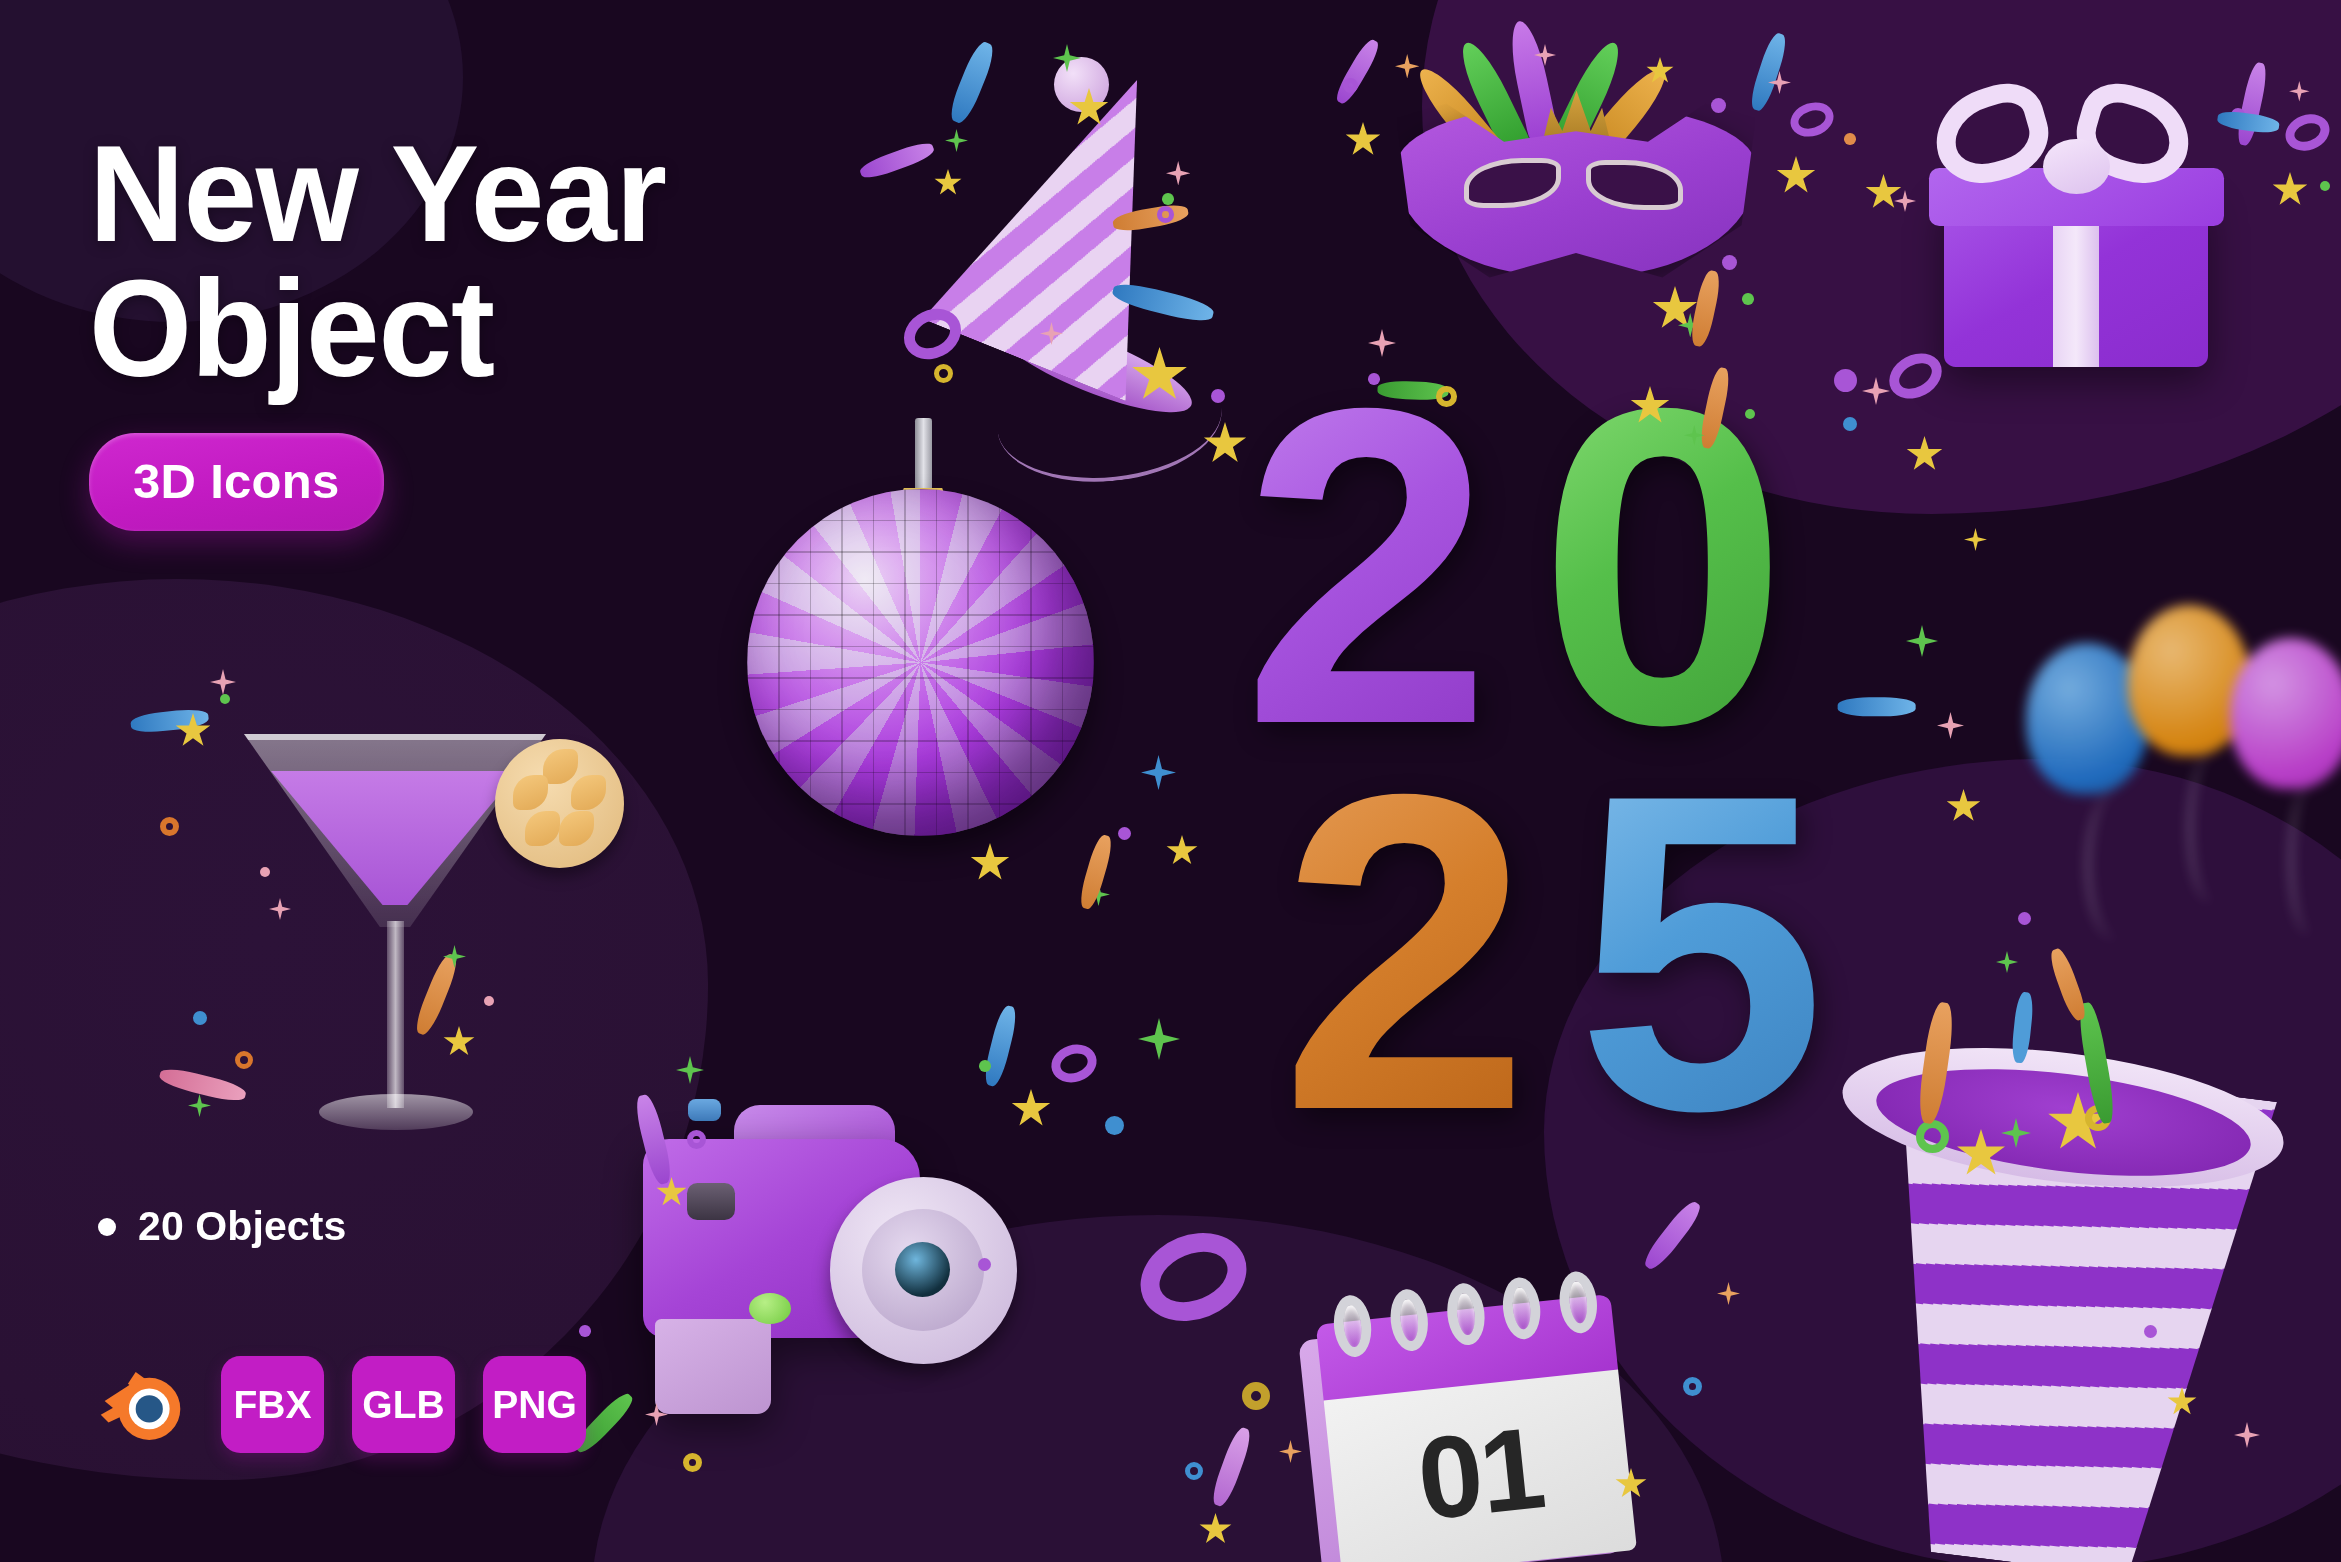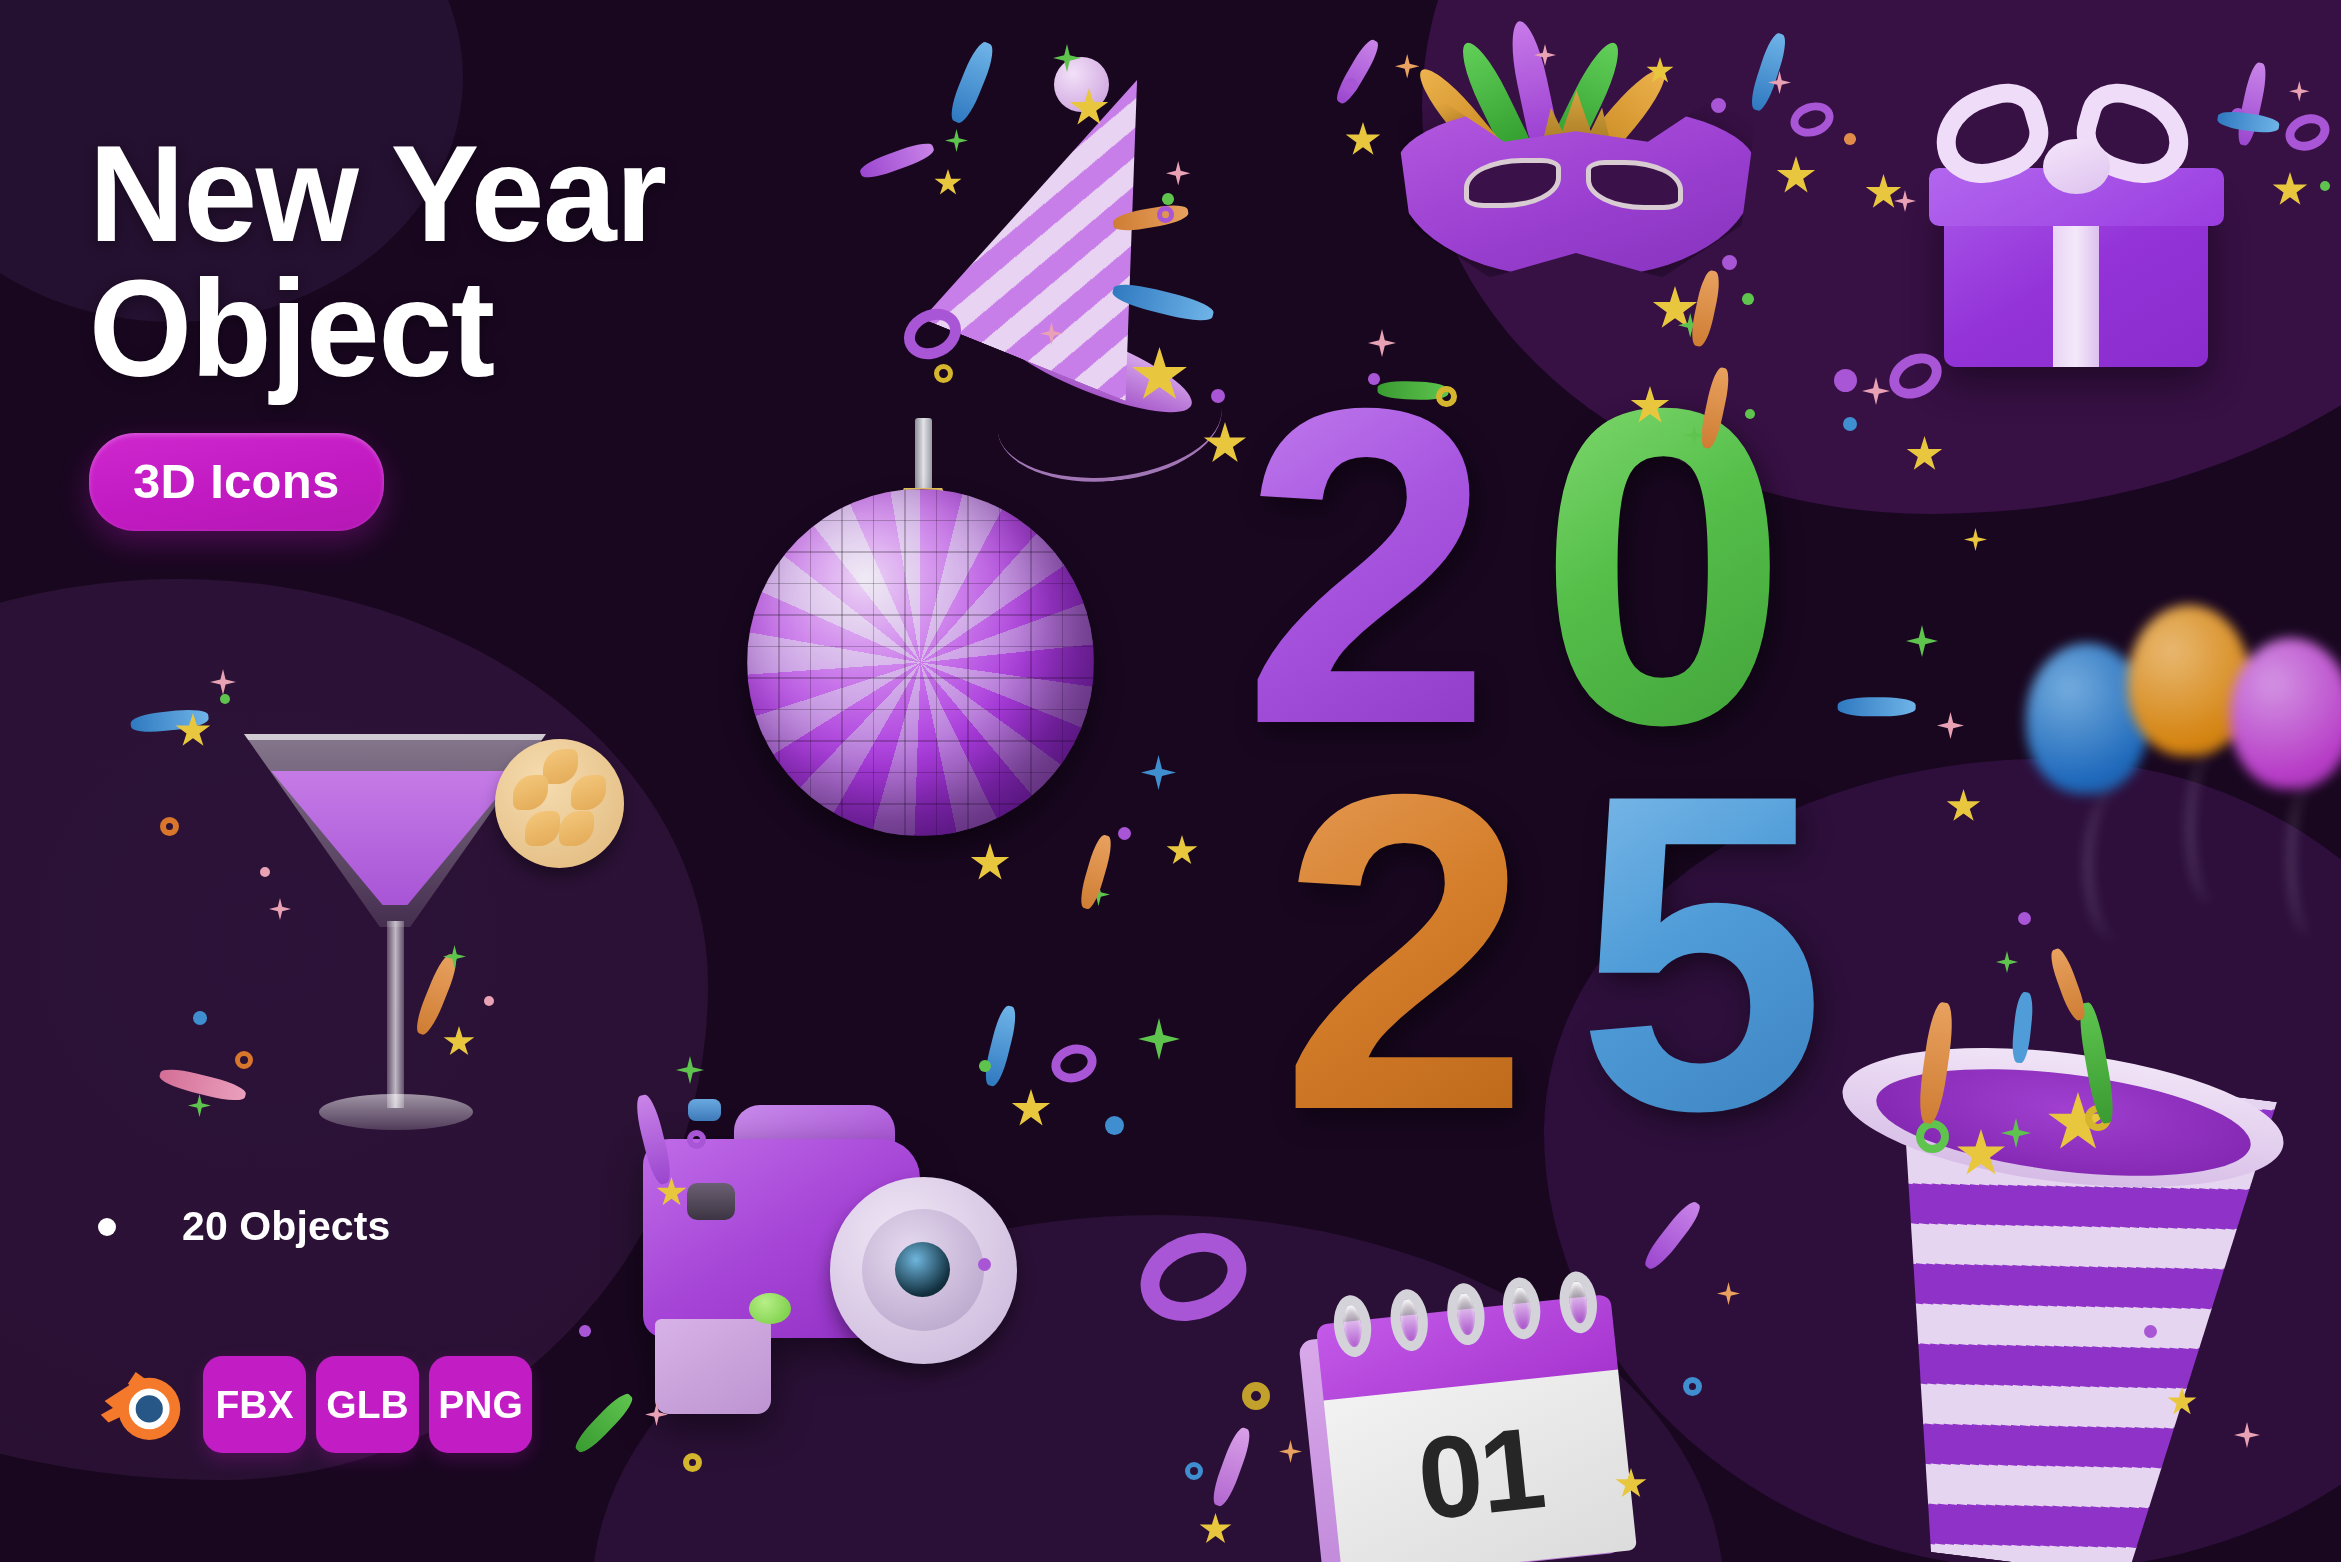--- a/index.html
+++ b/index.html
@@ -53,28 +53,28 @@
   .badge-3d{
     display:inline-block; margin-top:37px;
     background:linear-gradient(170deg,#cf28cf 0%,#c21ac2 55%,#b418b4 100%);
     color:#fff; font-size:49px; font-weight:bold;
     padding:19.3px 44px 22px 44px; border-radius:46px;
     box-shadow:0 11.6px 30px rgba(190,25,190,.30), inset 0 1.9px 5.1px rgba(255,255,255,.25);
     letter-spacing:0.3px;
   }
 
   .features{ position:absolute; left:98px; top:1203px; z-index:40; }
-  .feat-row{ display:flex; align-items:center; margin-bottom:28px;gap:44px; }
+  .feat-row{ display:flex; align-items:center; margin-bottom:28px; }
   .feat-dot{
     width:18px; height:18px; border-radius:50%; background:#fff;
     margin-right:22px; flex:0 0 auto;
   }
   .feat-label{ color:#fff; font-size:41px; font-weight:bold; letter-spacing:0.1px; }
 
-  .formats{ position:absolute; left:90px; top:1356px; display:flex; align-items:center; gap:10px; z-index:40; }
+  .formats{ position:absolute; left:90px; top:1356px; display:flex; align-items:center; gap:28px; z-index:40; }
   .fmt-badge{
     background:#c21dc5; color:#fff; font-size:39px; font-weight:bold;
     width:103px; height:97px; border-radius:19.3px;
     display:flex; align-items:center; justify-content:center;
     box-shadow:0 6.4px 16.7px rgba(190,25,190,.22);
   }
   .blender-logo{ width:103px; height:97px; display:flex; align-items:center; justify-content:center; }
 
   
   .obj{ position:absolute; z-index:20; }

